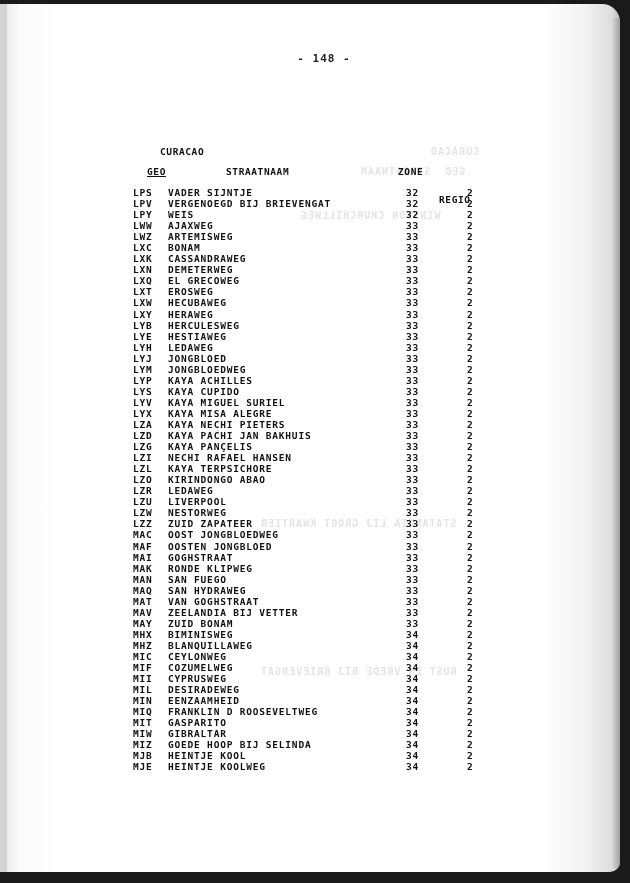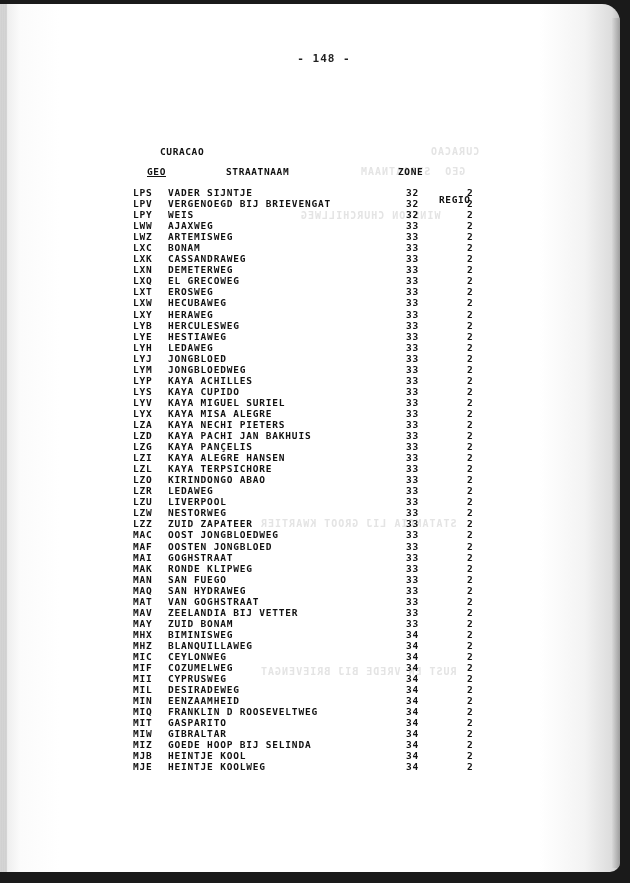--- a/index.html
+++ b/index.html
@@ -217,21 +217,21 @@
           <span class="c-regio">2</span>
         </div>
         <div class="row">
           <span class="c-geo">LZG</span>
           <span class="c-name">KAYA PANÇELIS</span>
           <span class="c-zone">33</span>
           <span class="c-regio">2</span>
         </div>
         <div class="row">
           <span class="c-geo">LZI</span>
-          <span class="c-name">KAYA ALEGRE HANSEN</span>
+          <span class="c-name">NECHI RAFAEL HANSEN</span>
           <span class="c-zone">33</span>
           <span class="c-regio">2</span>
         </div>
         <div class="row">
           <span class="c-geo">LZL</span>
           <span class="c-name">KAYA TERPSICHORE</span>
           <span class="c-zone">33</span>
           <span class="c-regio">2</span>
         </div>
         <div class="row">

